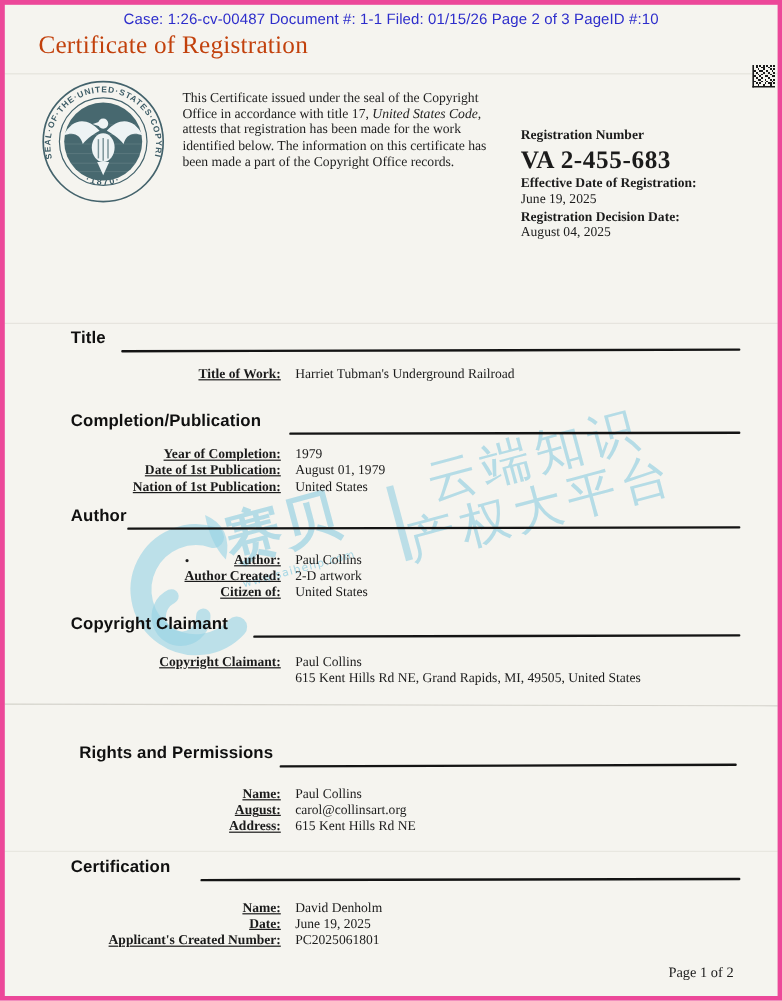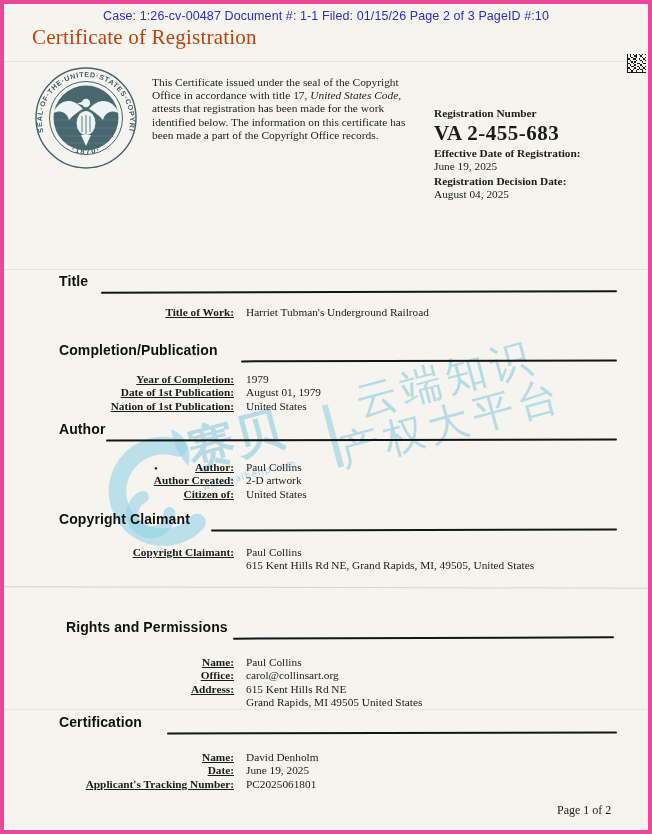--- a/index.html
+++ b/index.html
@@ -273,48 +273,44 @@
 
   <div class="section" id="sec4">
     <div class="sec-head">Rights and Permissions</div>
     <div class="sec-rule"></div>
     <div class="rows">
       <div class="row">
         <span class="lbl">Name:</span>
         <span class="val">Paul Collins</span>
       </div>
       <div class="row">
-        <span class="lbl">Office:</span>
+        <span class="lbl">August:</span>
         <span class="val">carol@collinsart.org</span>
       </div>
       <div class="row">
         <span class="lbl">Address:</span>
         <span class="val">615 Kent Hills Rd NE</span>
       </div>
-      <div class="row">
-        <span class="lbl"></span>
-        <span class="val">Grand Rapids, MI 49505 United States</span>
-      </div>
     </div>
   </div>
 
   <div class="section" id="sec5">
     <div class="sec-head">Certification</div>
     <div class="sec-rule"></div>
     <div class="rows">
       <div class="row">
         <span class="lbl">Name:</span>
         <span class="val">David Denholm</span>
       </div>
       <div class="row">
         <span class="lbl">Date:</span>
         <span class="val">June 19, 2025</span>
       </div>
       <div class="row">
-        <span class="lbl">Applicant's Tracking Number:</span>
+        <span class="lbl">Applicant's Created Number:</span>
         <span class="val">PC2025061801</span>
       </div>
     </div>
   </div>
 
   <div class="page-footer">Page 1 of 2</div>
 
 </div>
 
 </body></html>

